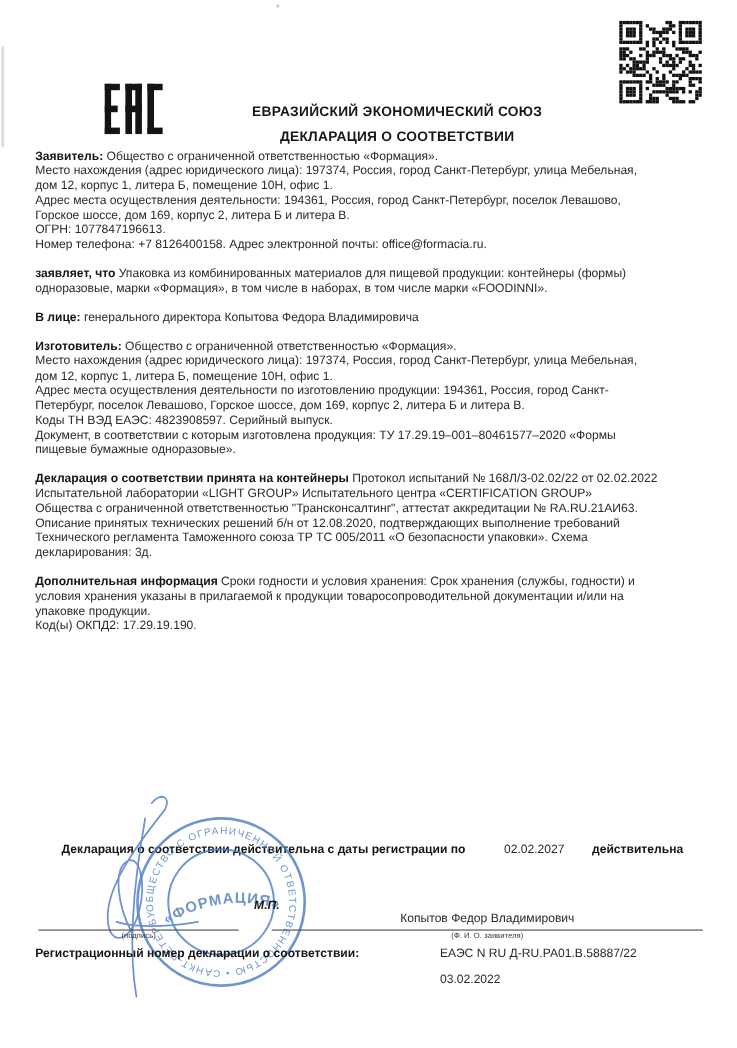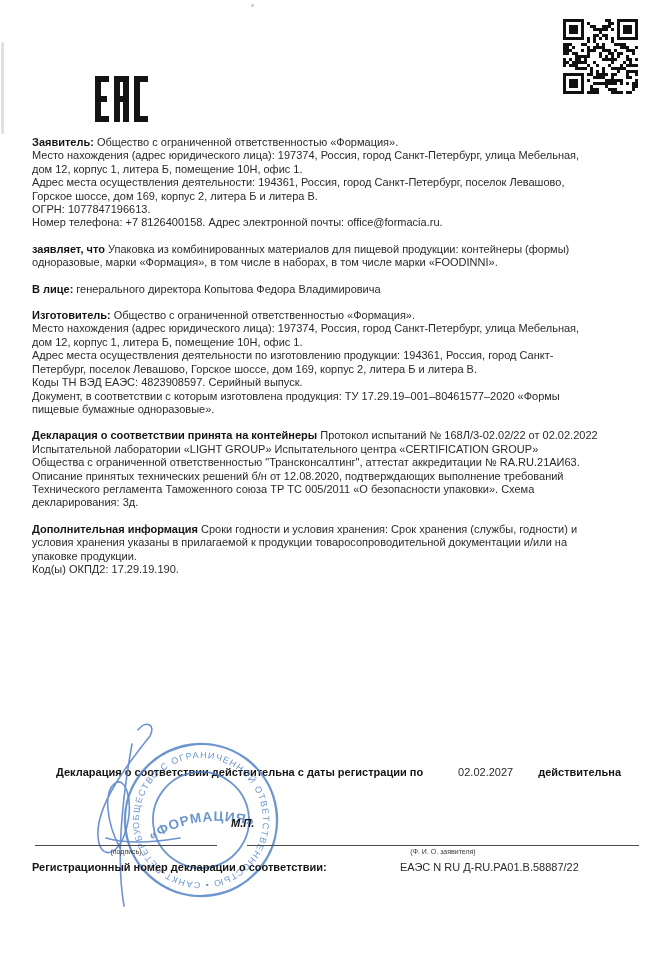--- a/index.html
+++ b/index.html
@@ -61,20 +61,24 @@
       <rect x="28" y="0" width="6" height="46"></rect>
       <rect x="19" y="0" width="15" height="6"></rect>
       <rect x="19" y="20" width="15" height="6"></rect>
 
       <rect x="39" y="0" width="6" height="46"></rect>
       <rect x="39" y="0" width="14" height="6"></rect>
       <rect x="39" y="40" width="14" height="6"></rect>
     </svg>
   </div>
 
+  <div class="titles">
+    <div class="t1">ЕВРАЗИЙСКИЙ ЭКОНОМИЧЕСКИЙ СОЮЗ</div>
+    <div class="t2">ДЕКЛАРАЦИЯ О СООТВЕТСТВИИ</div>
+  </div>
 
   <div class="qr">
     <svg width="84" height="84" viewBox="0 0 84 84" fill="#111">
         <rect x="4" y="4" width="3" height="3"></rect>
         <rect x="7" y="4" width="3" height="3"></rect>
         <rect x="10" y="4" width="3" height="3"></rect>
         <rect x="13" y="4" width="3" height="3"></rect>
         <rect x="16" y="4" width="3" height="3"></rect>
         <rect x="19" y="4" width="3" height="3"></rect>
         <rect x="22" y="4" width="3" height="3"></rect>
@@ -429,19 +433,21 @@
       <path d="M 56 34 C 46 90 40 150 48 196"></path>
       <path d="M 30 128 C 50 134 80 132 104 128"></path>
     </svg>
   </div>
 
   <div class="mp">М.П.</div>
 
   <div class="sig-line left"></div>
   <div class="sig-caption left">(подпись)</div>
 
+  <div class="sig-name">Копытов Федор Владимирович</div>
   <div class="sig-line right"></div>
   <div class="sig-caption right">(Ф. И. О. заявителя)</div>
 
   <div class="reg-label row1">Регистрационный номер декларации о соответствии:</div>
   <div class="reg-value row1">ЕАЭС N RU Д-RU.РА01.В.58887/22</div>
+  <div class="reg-value row2">03.02.2022</div>
 
 </div>
 
 </body></html>

